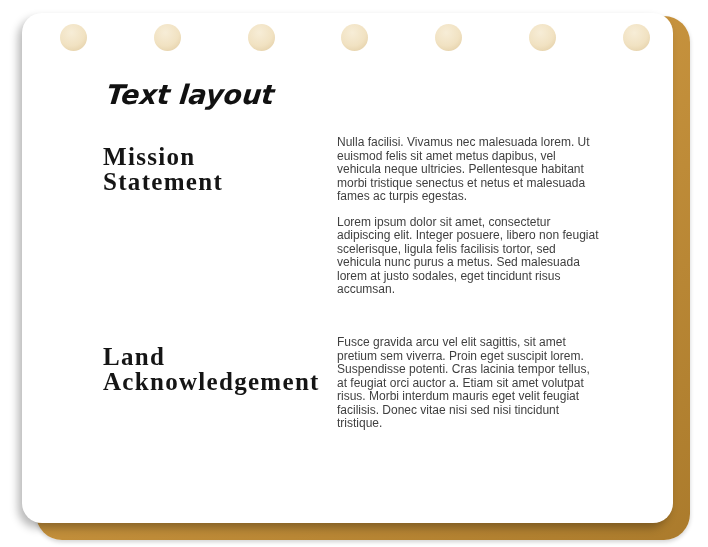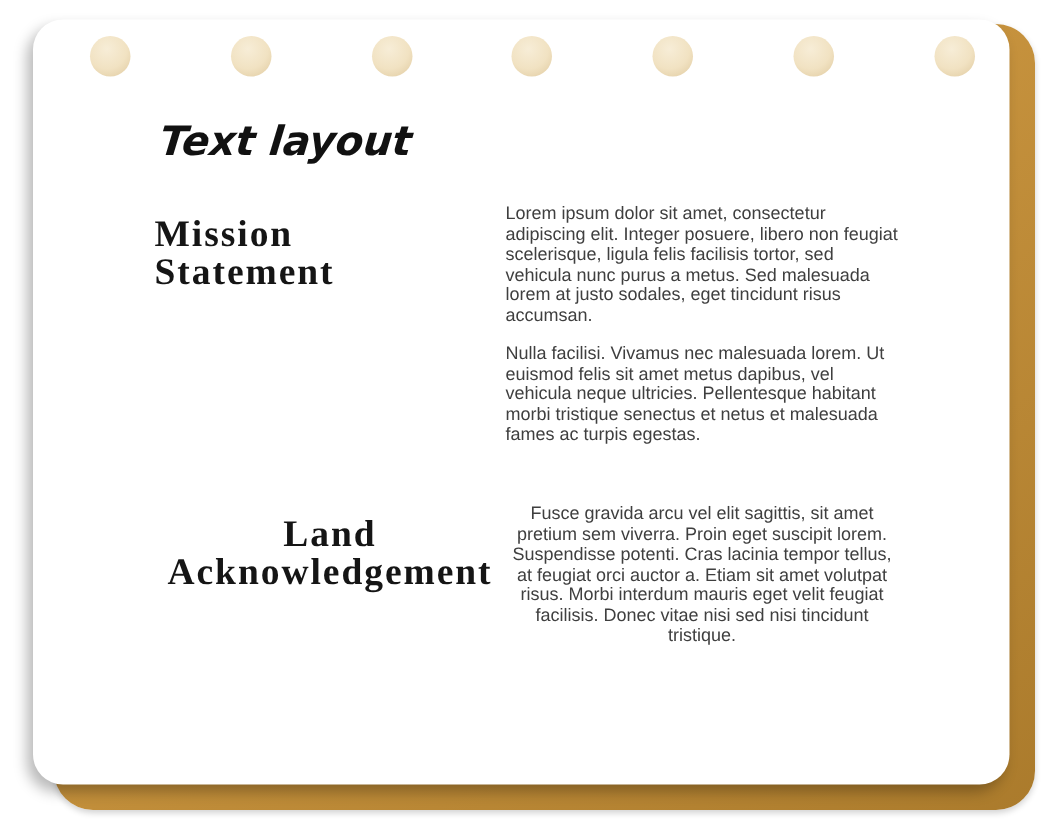--- a/index.html
+++ b/index.html
@@ -68,21 +68,21 @@
   }
   
   .section {
     position: absolute;
     left: 81px;
     width: 500px;
     display: flex;
     align-items: flex-start;
   }
   .section-mission { top: 123px; }
-  .section-land    { top: 323px; text-align: center; }
+  .section-land    { top: 323px; }
   .heading {
     width: 234px;
     flex: 0 0 234px;
     margin: 0;
     padding-top: 8px;
     font-family: Liberation Serif, serif;
     font-weight: bold;
     font-size: 25px;
     line-height: 25px;
     letter-spacing: 1.3px;
@@ -118,22 +118,22 @@
       <div class="hole"></div>
       <div class="hole"></div>
     </div>
 
     <h1 class="title">Text layout</h1>
 
     <div class="section section-mission">
       <h2 class="heading">Mission
 Statement</h2>
       <div class="body-col">
+        <p>Nulla facilisi. Vivamus nec malesuada lorem. Ut euismod felis sit amet metus dapibus, vel vehicula neque ultricies. Pellentesque habitant morbi tristique senectus et netus et malesuada fames ac turpis egestas.</p>
         <p>Lorem ipsum dolor sit amet, consectetur adipiscing elit. Integer posuere, libero non feugiat scelerisque, ligula felis facilisis tortor, sed vehicula nunc purus a metus. Sed malesuada lorem at justo sodales, eget tincidunt risus accumsan.</p>
-        <p>Nulla facilisi. Vivamus nec malesuada lorem. Ut euismod felis sit amet metus dapibus, vel vehicula neque ultricies. Pellentesque habitant morbi tristique senectus et netus et malesuada fames ac turpis egestas.</p>
       </div>
     </div>
 
     <div class="section section-land">
       <h2 class="heading">Land
 Acknowledgement</h2>
       <div class="body-col">
         <p>Fusce gravida arcu vel elit sagittis, sit amet pretium sem viverra. Proin eget suscipit lorem. Suspendisse potenti. Cras lacinia tempor tellus, at feugiat orci auctor a. Etiam sit amet volutpat risus. Morbi interdum mauris eget velit feugiat facilisis. Donec vitae nisi sed nisi tincidunt tristique.</p>
       </div>
     </div>

